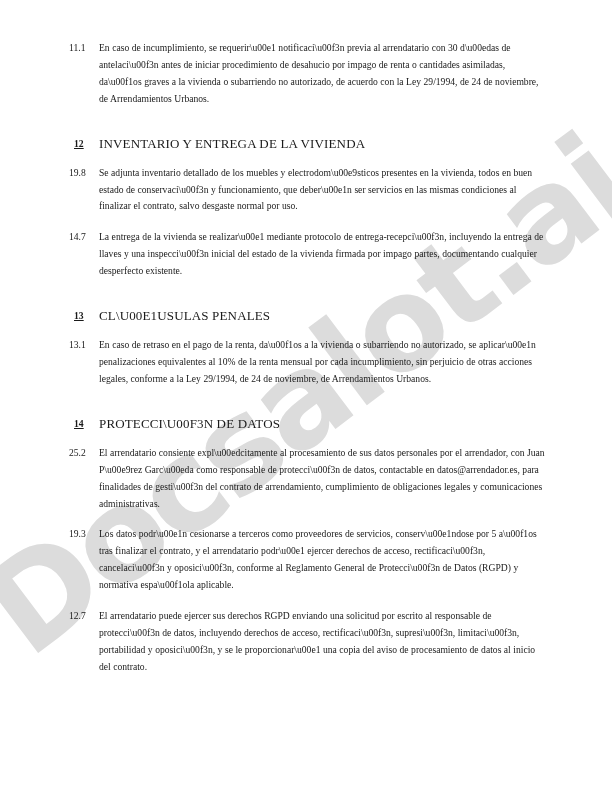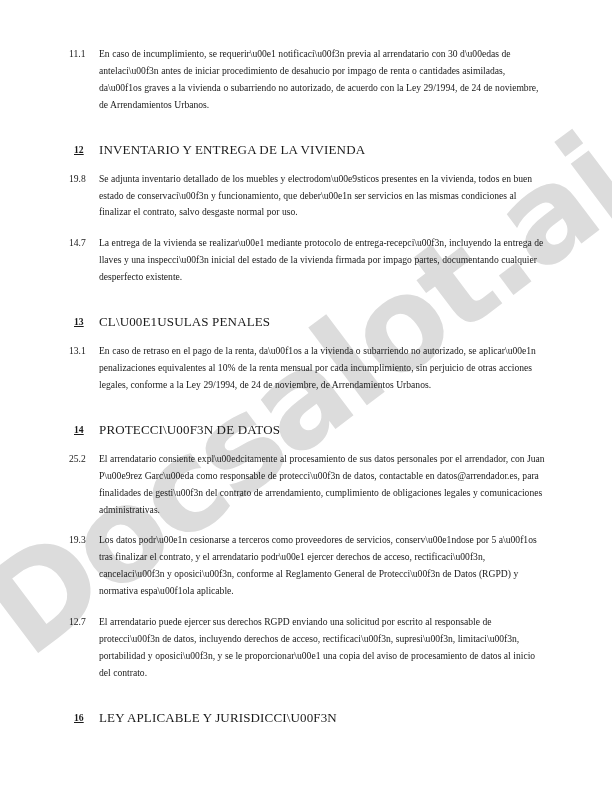--- a/index.html
+++ b/index.html
@@ -54,21 +54,21 @@
     width: 612px;
     height: 792px;
     z-index: 1;
     padding: 40px 67px 40px 69px;
     box-sizing: border-box;
   }
 
   .clause {
     display: flex;
     align-items: flex-start;
-    margin: 6px 0 14px 0;
+    margin: 0 0 14px 0;
     justify-content: center;
   }
   .clause-num {
     flex: 0 0 30px;
     width: 30px;
     font-size: 9.6px;
     line-height: 16.9px;
     text-align: left;
     padding-right: 0;
     white-space: nowrap;
@@ -169,19 +169,15 @@
       <div class="clause-body">Los datos podr\u00e1n cesionarse a terceros como proveedores de servicios, conserv\u00e1ndose por 5 a\u00f1os tras finalizar el contrato, y el arrendatario podr\u00e1 ejercer derechos de acceso, rectificaci\u00f3n, cancelaci\u00f3n y oposici\u00f3n, conforme al Reglamento General de Protecci\u00f3n de Datos (RGPD) y normativa espa\u00f1ola aplicable.</div>
     </div>
 
     <div class="clause">
       <div class="clause-num">12.7</div>
       <div class="clause-body">El arrendatario puede ejercer sus derechos RGPD enviando una solicitud por escrito al responsable de protecci\u00f3n de datos, incluyendo derechos de acceso, rectificaci\u00f3n, supresi\u00f3n, limitaci\u00f3n, portabilidad y oposici\u00f3n, y se le proporcionar\u00e1 una copia del aviso de procesamiento de datos al inicio del contrato.</div>
     </div>
 
     <div class="gap-before-heading"></div>
 
-    <div class="section-heading">
-      <div class="sh-num">16</div>
-      <div class="sh-title">LEY APLICABLE Y JURISDICCI\U00F3N</div>
-    </div>
 
   </div>
 </div>
 
 </body></html>

